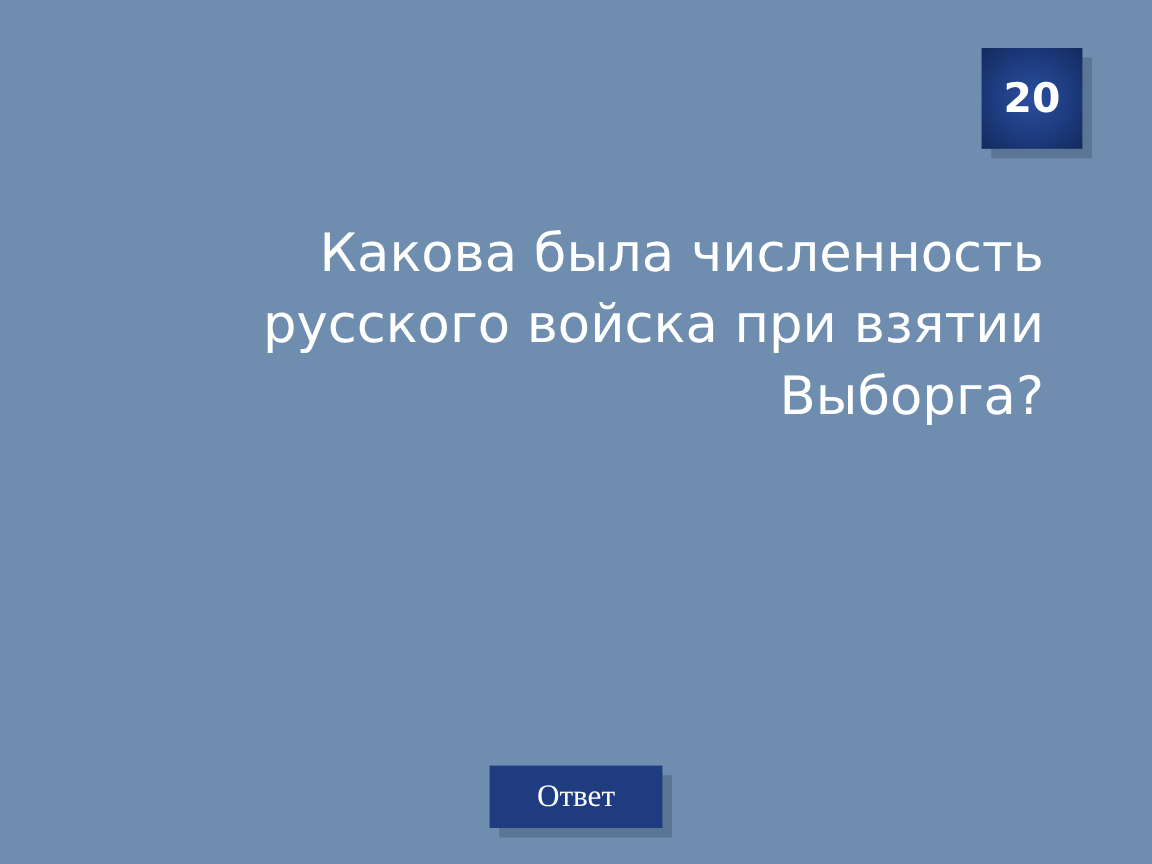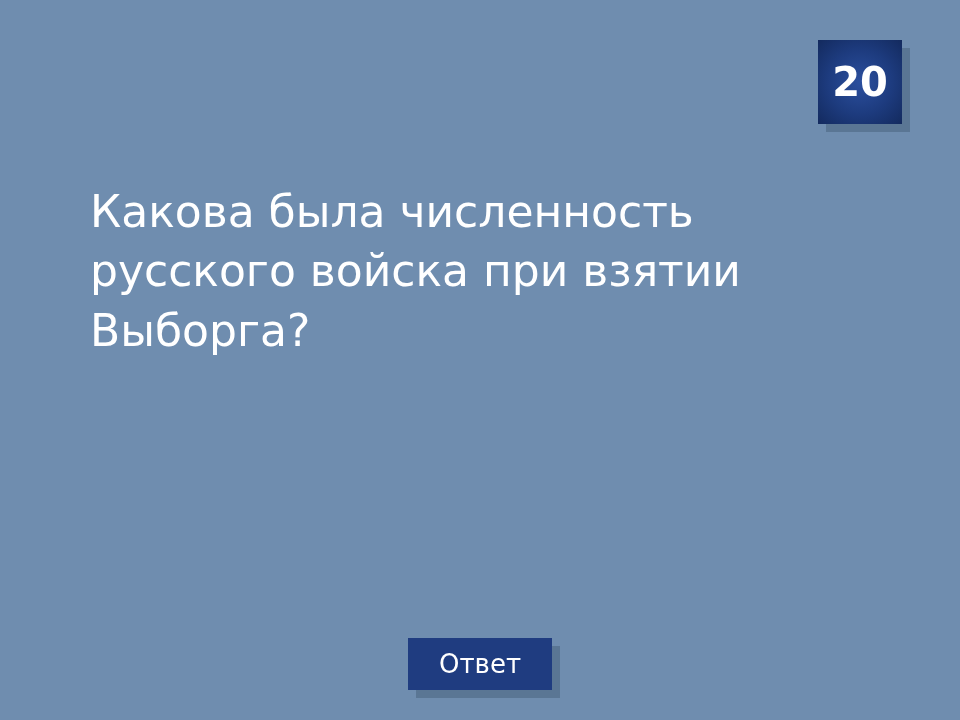--- a/index.html
+++ b/index.html
@@ -52,31 +52,31 @@
     top: 0;
     width: 84px;
     height: 84px;
     background: radial-gradient(circle at 50% 50%, #2b4f9e 0%, #1d3b7e 55%, #132a5e 100%);
     display: flex;
     align-items: center;
     justify-content: center;
   }
   .points-value {
     color: #ffffff;
-    font-size: 40px;
+    font-size: 34px;
     font-weight: bold;
     line-height: 1;
   }
   
   .question {
     position: absolute;
     left: 90px;
     top: 182px;
     width: 780px;
-    text-align: left;
+    text-align: right;
     color: #ffffff;
     font-size: 44px;
     line-height: 1.35;
   }
   
   .answer-wrap {
     position: absolute;
     left: 408px;
     top: 638px;
     width: 160px;
@@ -94,20 +94,21 @@
     position: absolute;
     left: 0;
     top: 0;
     width: 144px;
     height: 52px;
     background: #1f3c80;
     display: flex;
     align-items: center;
     justify-content: center;
     cursor: pointer;
+    font-family: Liberation Serif, serif;
   }
   .answer-label {
     color: #ffffff;
     font-size: 26px;
     line-height: 1;
   }
 </style>
 </head>
 <body>
 

